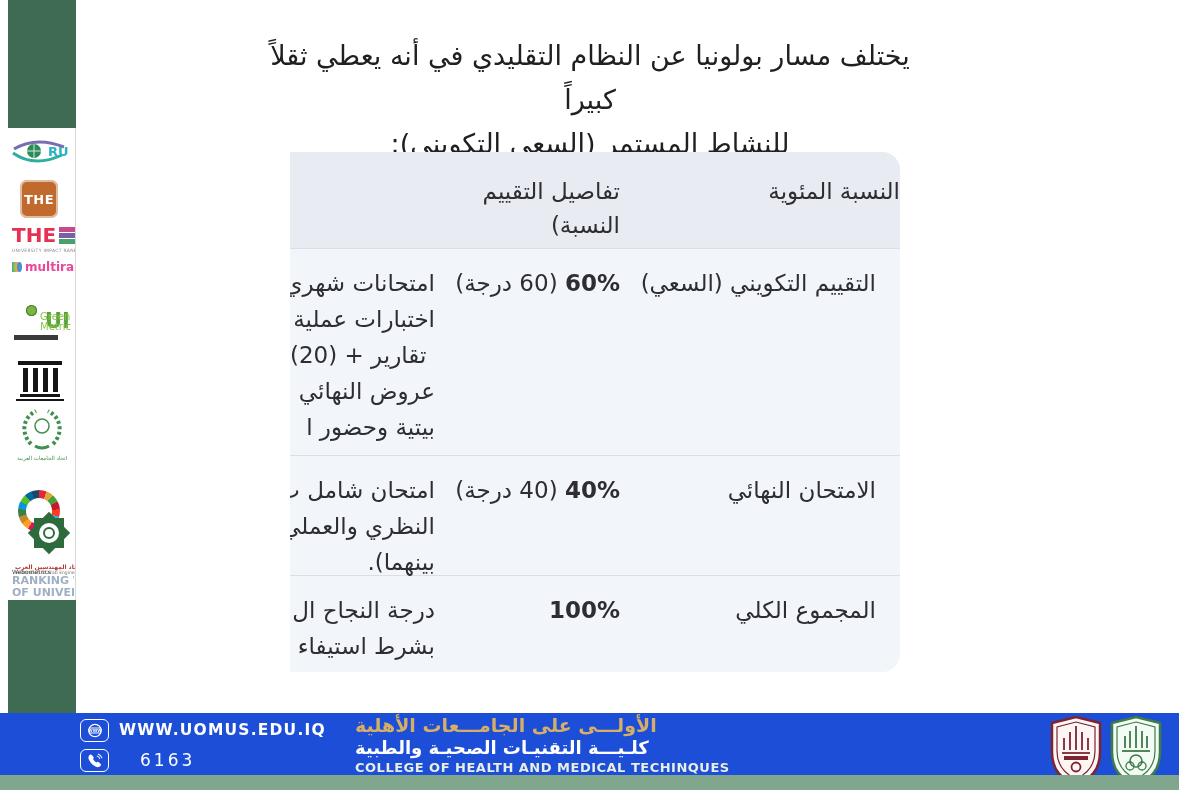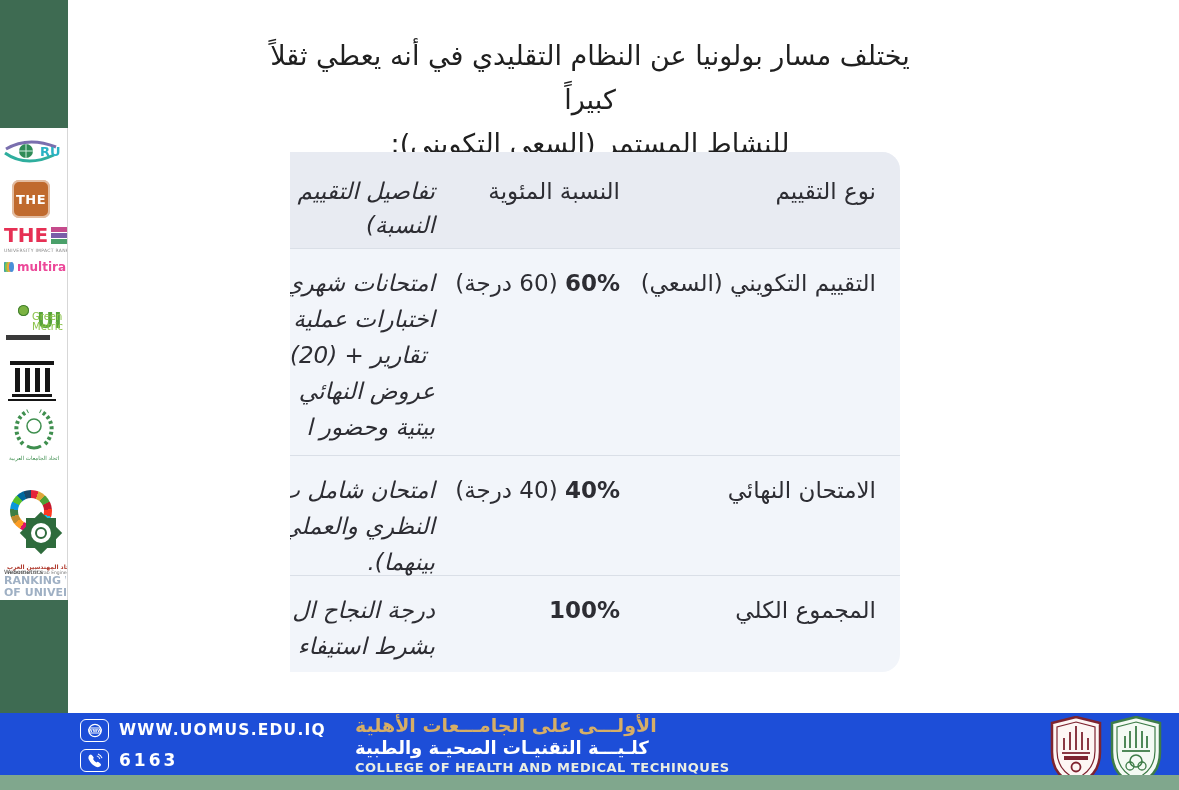--- a/index.html
+++ b/index.html
@@ -1,19 +1,19 @@
 <!DOCTYPE html>
 <html lang="ar"><head>
 <meta charset="utf-8">
 <style>
   html,body{margin:0;padding:0;}
   body{width:1179px;height:790px;position:relative;background:#fff;overflow:hidden;
        font-family:"DejaVu Sans","Liberation Sans",sans-serif;}
   
-  #left-col{position:absolute;left:0;top:0;width:68px;height:713px;}
+  #left-col{position:absolute;left:8px;top:0;width:68px;height:713px;}
   .green-top{position:absolute;left:0;top:0;width:68px;height:128px;background:#3E6B52;}
   .logo-strip{position:absolute;left:0;top:128px;width:67px;height:472px;background:#fff;
               border-right:1px solid #d7d7d7;overflow:hidden;}
   .green-bottom{position:absolute;left:0;top:600px;width:68px;height:113px;background:#3E6B52;}
   .slogo{position:absolute;left:4px;}
   
   .rur-text{font-size:13px;font-weight:bold;fill:#2ab3c4;}
   
   .the-box{width:38px;height:38px;background:#C06A2E;border-radius:7px;display:flex;align-items:center;
            justify-content:center;box-shadow:inset 0 0 0 2px rgba(255,255,255,.55);}
@@ -59,30 +59,30 @@
   #card{position:absolute;left:290px;top:152px;width:610px;height:520px;direction:rtl;
         background:#F2F5FA;border-radius:0 18px 18px 0;overflow:hidden;color:#2d2d33;}
   .thead{height:96px;background:#E8EBF2;display:grid;grid-template-columns:280px 185px 145px;
          padding-top:22px;box-sizing:border-box;font-size:23px;line-height:34px;}
   .trow{display:grid;grid-template-columns:280px 185px 145px;border-top:1px solid #DADFE7;
         padding-top:16px;box-sizing:border-box;font-size:23px;line-height:36px;}
   .r1{height:207px;} .r2{height:120px;} .r3{height:97px;}
   .c-type{padding-right:24px;white-space:nowrap;}
   .c-pct{white-space:nowrap;}
   .c-pct .pnum{font-weight:700;}
-  .c-det .dline{white-space:nowrap;font-style:italic;}
+  .c-det .dline{white-space:nowrap;}
   
   #footer-bar{position:absolute;left:0;top:713px;width:1179px;height:62px;background:#1d4ed8;z-index:2;}
   #footer-strip{position:absolute;left:0;top:775px;width:1179px;height:15px;background:#80A78D;z-index:4;}
   .f-left{position:absolute;left:80px;top:3px;color:#fff;}
   .f-row{display:flex;align-items:center;gap:10px;height:28px;}
   .tile{width:27px;height:21px;border:1.6px solid #fff;border-radius:6px;display:flex;
         align-items:center;justify-content:center;flex:none;}
   .site{font-size:15.5px;font-weight:bold;letter-spacing:1.2px;}
-  .phone-num{font-size:17px;font-weight:bold;letter-spacing:3px;}
+  .phone-num{font-size:17px;font-weight:normal;letter-spacing:3px;margin-left:21px;}
   .f-center{position:absolute;left:355px;top:1px;width:450px;text-align:left;z-index:3;}
   .f-center .l1{color:#D6AE66;font-weight:bold;font-size:19px;direction:rtl;}
   .f-center .l2{color:#fff;font-weight:bold;font-size:18px;direction:rtl;margin-top:1px;}
   .f-center .l3{color:#E9EDE2;font-weight:bold;font-size:13px;letter-spacing:.5px;margin-top:2px;}
   .f-crests{position:absolute;left:1050px;top:3px;display:flex;gap:8px;z-index:5;}
 </style>
 </head>
 <body>
 
 <div id="left-col">
@@ -181,21 +181,20 @@
 </div>
 
 <div id="heading">
   <span>يختلف مسار بولونيا عن النظام التقليدي في أنه يعطي ثقلاً كبيراً</span><br>
   <span>للنشاط المستمر (السعي التكويني):</span>
 </div>
 
 <div id="card">
 
   <div class="thead">
-    <div class="c-type">نوع التقييم</div>
     <div class="c-pct">النسبة المئوية</div>
     <div class="c-det">
       <div class="dline">تفاصيل التقييم</div>
       <div class="dline">النسبة)</div>
     </div>
   </div>
 
   <div class="trow r1">
     <div class="c-type">التقييم التكويني (السعي)</div>
     <div class="c-pct">

